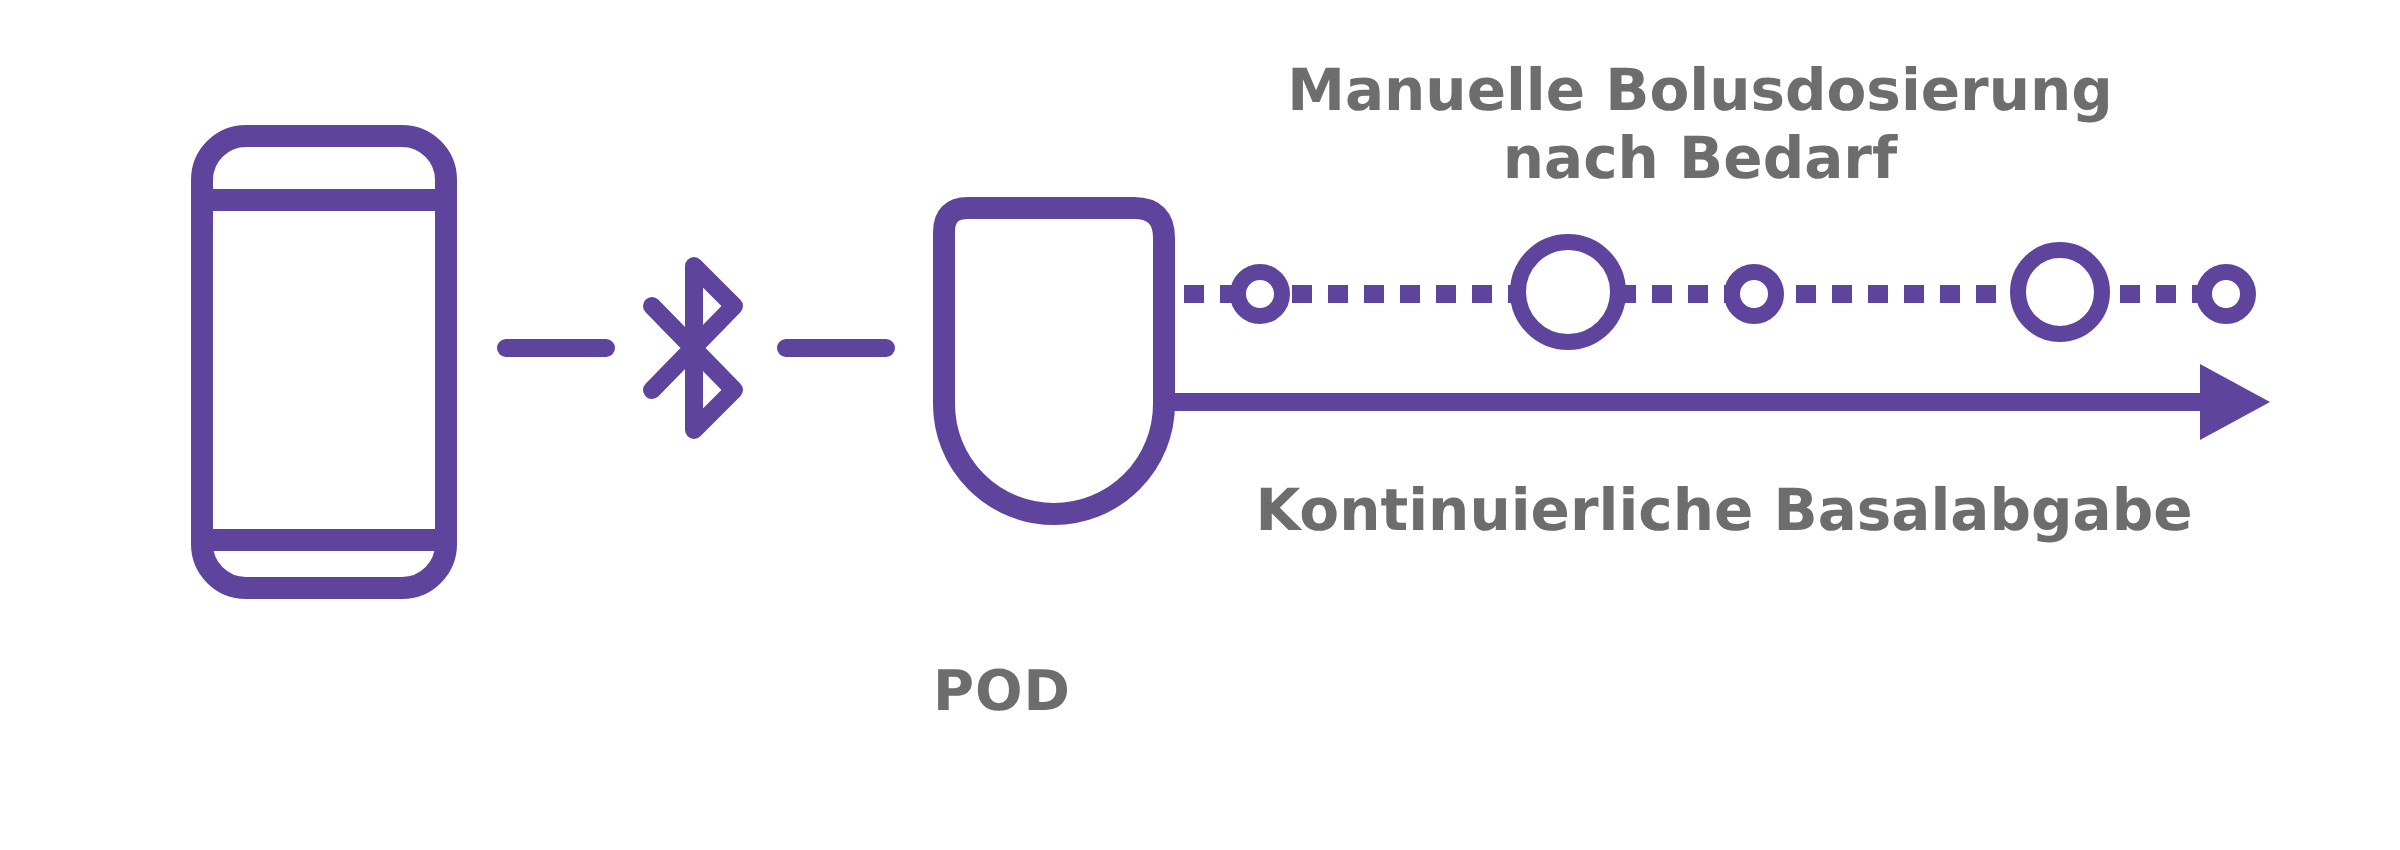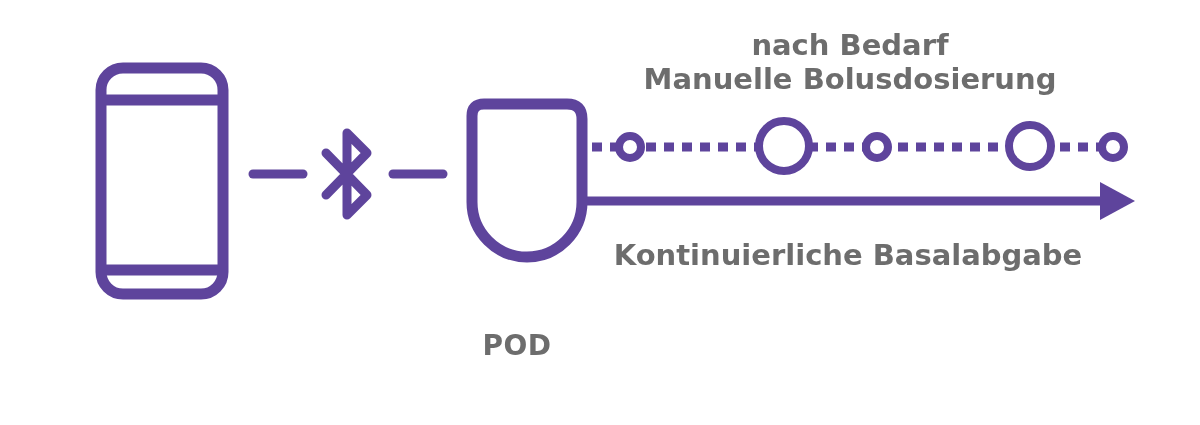--- a/index.html
+++ b/index.html
@@ -1,23 +1,23 @@
 <!DOCTYPE html>
 <html><head>
 <meta charset="utf-8">
 <style>
   html, body { margin: 0; padding: 0; background: #ffffff; }
   body { width: 1200px; height: 425px; position: relative; overflow: hidden;
          font-family: "DejaVu Sans", "Liberation Sans", sans-serif; }
   svg.diagram { position: absolute; left: 0; top: 0; }
   .label { position: absolute; color: #6d6d6d; font-weight: bold; text-align: center; }
   .bolus-label { left: 610px; top: 28px; width: 480px; font-size: 29px; line-height: 34px; }
-  .basal-label { left: 593px; top: 238px; width: 510px; font-size: 29px; line-height: 34px; text-align: center; }
+  .basal-label { left: 607px; top: 238px; width: 510px; font-size: 29px; line-height: 34px; text-align: center; }
   .pdm-label { left: 30px; top: 330px; width: 270px; font-size: 28px; line-height: 31px; letter-spacing: 0.5px; }
-  .pod-label { left: 432px; top: 330px; width: 170px; font-size: 28px; line-height: 31px; letter-spacing: 0.5px; }
+  .pod-label { left: 416px; top: 330px; width: 170px; font-size: 28px; line-height: 31px; letter-spacing: 0.5px; }
 </style>
 </head>
 <body>
 
 <svg class="diagram" width="1200" height="425" viewBox="0 0 1200 425">
 
   <g fill="none" stroke="#5e449c" stroke-width="11">
     <rect x="101" y="68" width="122" height="226" rx="22" ry="22"></rect>
     <line x1="101" y1="100" x2="223" y2="100"></line>
     <line x1="101" y1="270" x2="223" y2="270"></line>
@@ -43,22 +43,22 @@
     <circle cx="1113" cy="147" r="11"></circle>
   </g>
 
   <g>
     <line x1="582" y1="201" x2="1105" y2="201" stroke="#5e449c" stroke-width="9"></line>
     <polygon points="1100,182 1135,201 1100,220" fill="#5e449c"></polygon>
   </g>
 </svg>
 
 <div class="label bolus-label">
+  <div>Manuelle Bolusdosierung</div>
   <div>nach Bedarf</div>
-  <div>Manuelle Bolusdosierung</div>
 </div>
 
 <div class="label basal-label">Kontinuierliche Basalabgabe</div>
 
 <div class="label pdm-label">
 </div>
 
 <div class="label pod-label">POD</div>
 
 </body></html>

